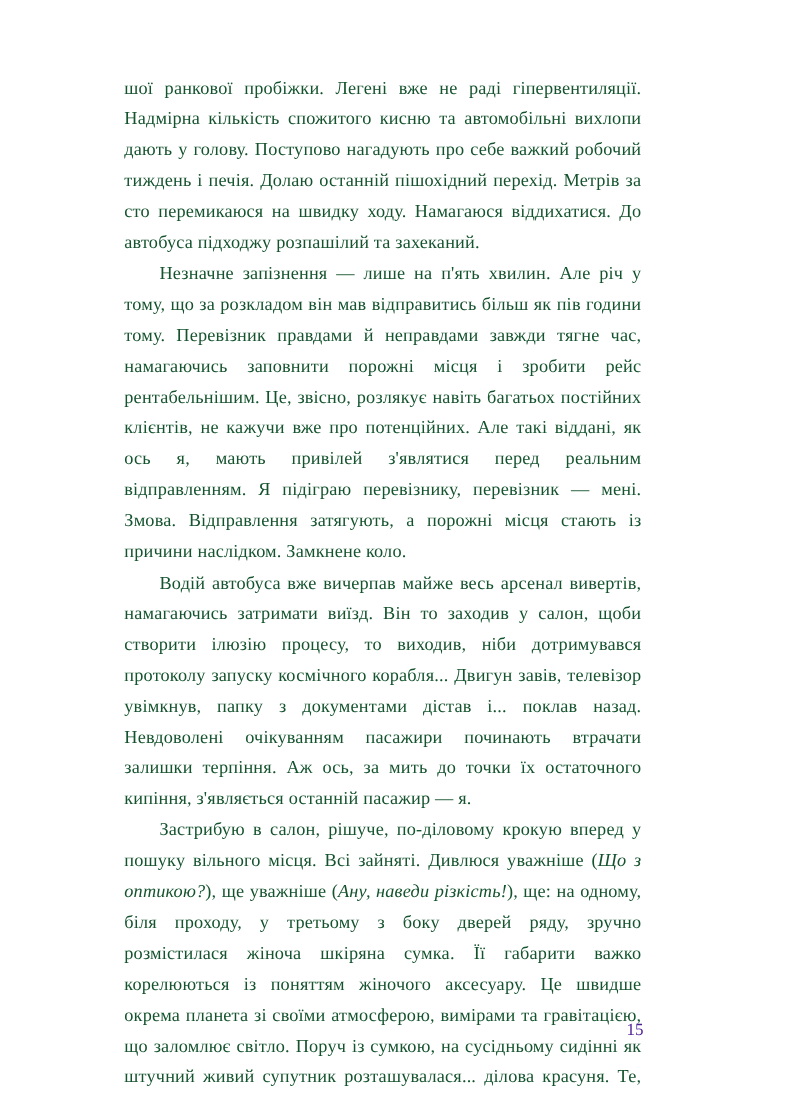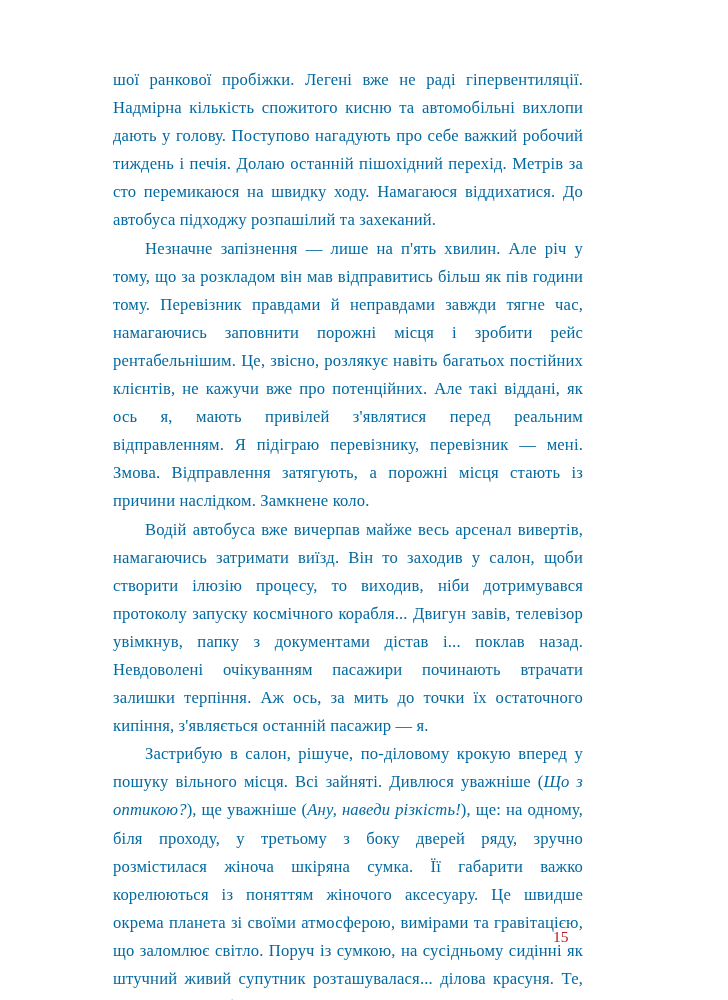--- a/index.html
+++ b/index.html
@@ -29,38 +29,38 @@
     top: 66px;
     width: 470px;
   }
   p.para {
     margin: 0;
     font-size: 16.6px;
     line-height: 28.1px;
     text-align: justify;
     text-justify: inter-word;
     hyphens: manual;
-    color: #0369a1;
+    color: #14532d;
     letter-spacing: 0.01em;
   }
   p.para.indent {
     text-indent: 32px;
   }
   p.para em {
     font-style: italic;
   }
   .page-number {
     position: absolute;
     left: 553px;
     top: 927px;
     width: 32px;
     font-size: 15.5px;
     line-height: 20px;
-    text-align: left;
-    color: #b91c1c;
+    text-align: right;
+    color: #4c1d95;
   }
   
 </style>
 </head>
 <body>
 
 <div class="page">
   <div class="text-column">
     <p class="para">шої ранкової пробіжки. Легені вже не раді гіпервентиляції. Надмірна кількість спожитого кисню та автомобільні вихлопи дають у голову. Поступово нагадують про себе важкий робочий тиждень і печія. Долаю останній пішохідний перехід. Метрів за сто перемикаюся на швидку ходу. Намагаюся віддихатися. До автобуса підходжу розпашілий та захеканий.</p>
     <p class="para indent">Незначне запізнення — лише на п'ять хвилин. Але річ у тому, що за розкладом він мав відправитись більш як пів години тому. Перевізник правдами й неправдами завжди тягне час, намагаючись заповнити порожні місця і зробити рейс рентабельнішим. Це, звісно, розлякує навіть багатьох постійних клієнтів, не кажучи вже про потенційних. Але такі віддані, як ось я, мають привілей з'являтися перед реальним відправленням. Я підіграю перевізнику, перевізник — мені. Змова. Відправлення затягують, а порожні місця стають із причини наслідком. Замкнене коло.</p>

